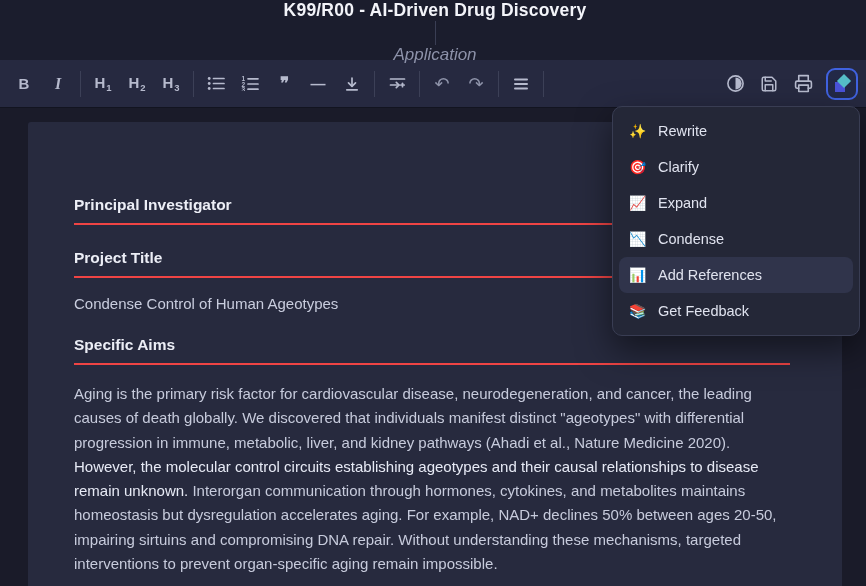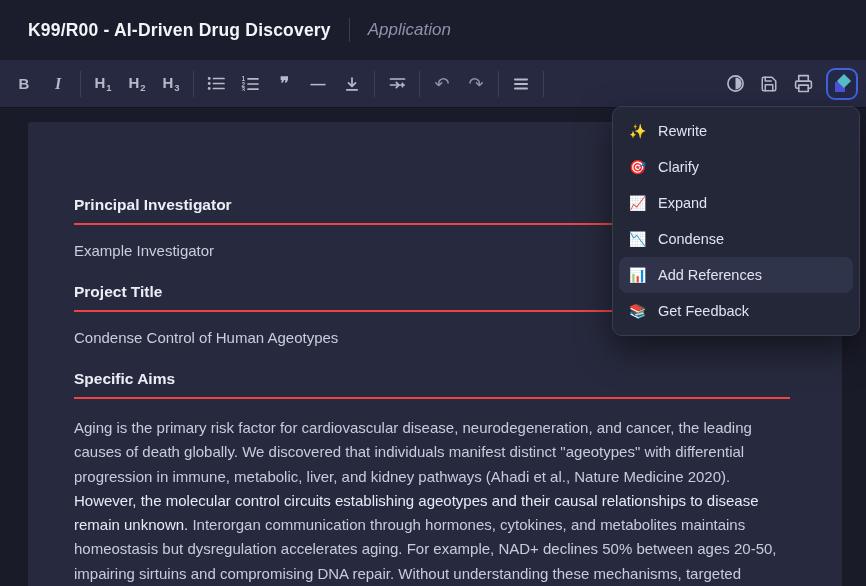--- a/index.html
+++ b/index.html
@@ -5,21 +5,21 @@
   * { box-sizing: border-box; margin: 0; padding: 0; }
   html,body { width:866px; height:586px; }
   body {
     font-family:"Liberation Sans", sans-serif;
     background:#1a1b29;
     overflow:hidden;
     position:relative;
   }
 
   
-  .header { height:60px; background:#1b1d2d; display:flex; align-items:center; padding:0 24px 0 28px; }
+  .header { height:60px; background:#1b1d2d; display:flex; align-items:center; padding:0 24px 0 28px;flex-direction:column; }
   .doc-title { color:#f3f4f9; font-size:17.5px; font-weight:700; letter-spacing:.2px; }
   .header-divider { width:1px; height:24px; background:#3a3e54; margin:0 18px; flex:none; }
   .doc-subtitle { color:#8d92a9; font-size:17px;font-style:italic; }
 
   
   .toolbar { height:48px; background:#262940; border-bottom:1px solid #121420; display:flex; align-items:center; padding:0 8px 0 7px; }
   .tb-btn {
     width:34px; height:32px; flex:none;
     display:flex; align-items:center; justify-content:center;
     border-radius:6px; border:none; background:transparent;
@@ -201,21 +201,20 @@
     </span>
   </button>
 </div>
 
 <div class="content">
 
   <div class="page">
 
     <div class="field-group">
       <div class="field-label">Principal Investigator</div>
-      <div class="field-value">Example Investigator</div>
     </div>
 
     <div class="field-group">
       <div class="field-label">Project Title</div>
       <div class="field-value">Condense Control of Human Ageotypes</div>
     </div>
 
     <div class="field-group">
       <div class="field-label">Specific Aims</div>
       <p class="aims-text"><span>Aging is the primary risk factor for cardiovascular disease, neurodegeneration, and cancer, the leading causes of death globally. We discovered that individuals manifest distinct "ageotypes" with differential progression in immune, metabolic, liver, and kidney pathways (Ahadi et al., Nature Medicine 2020). </span><span class="bold-seg">However, the molecular control circuits establishing ageotypes and their causal relationships to disease remain unknown.</span><span> Interorgan communication through hormones, cytokines, and metabolites maintains homeostasis but dysregulation accelerates aging. For example, NAD+ declines 50% between ages 20-50, impairing sirtuins and compromising DNA repair. Without understanding these mechanisms, targeted interventions to prevent organ-specific aging remain impossible.</span></p>

